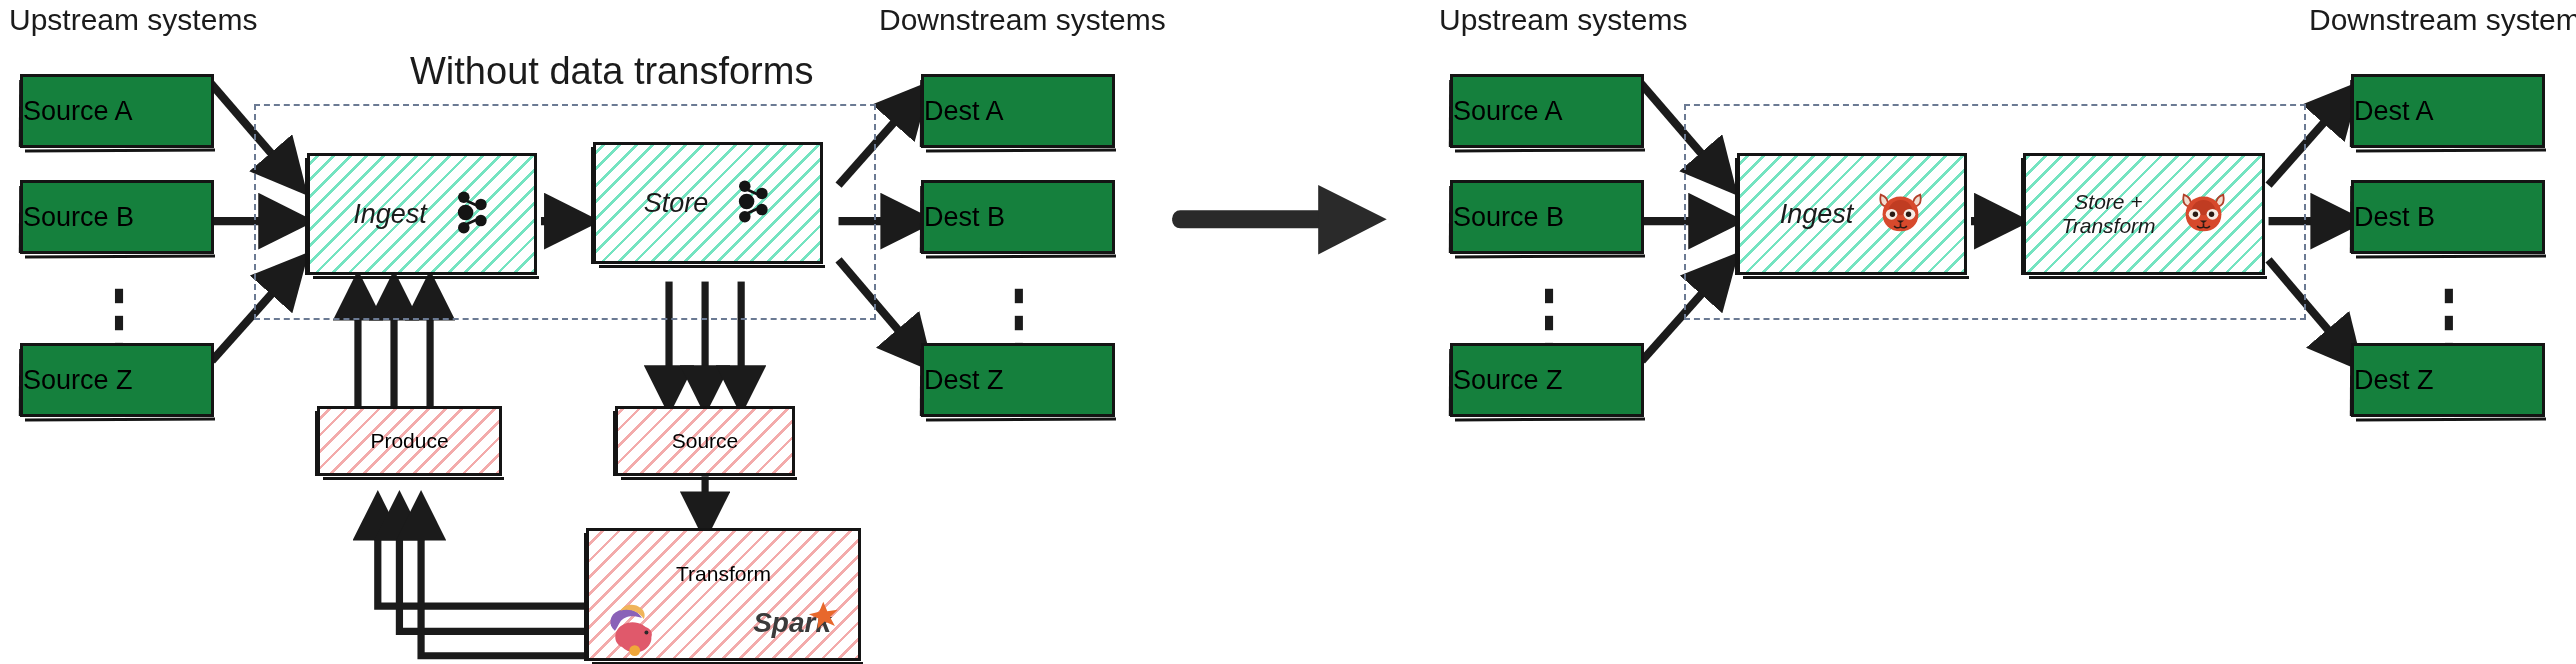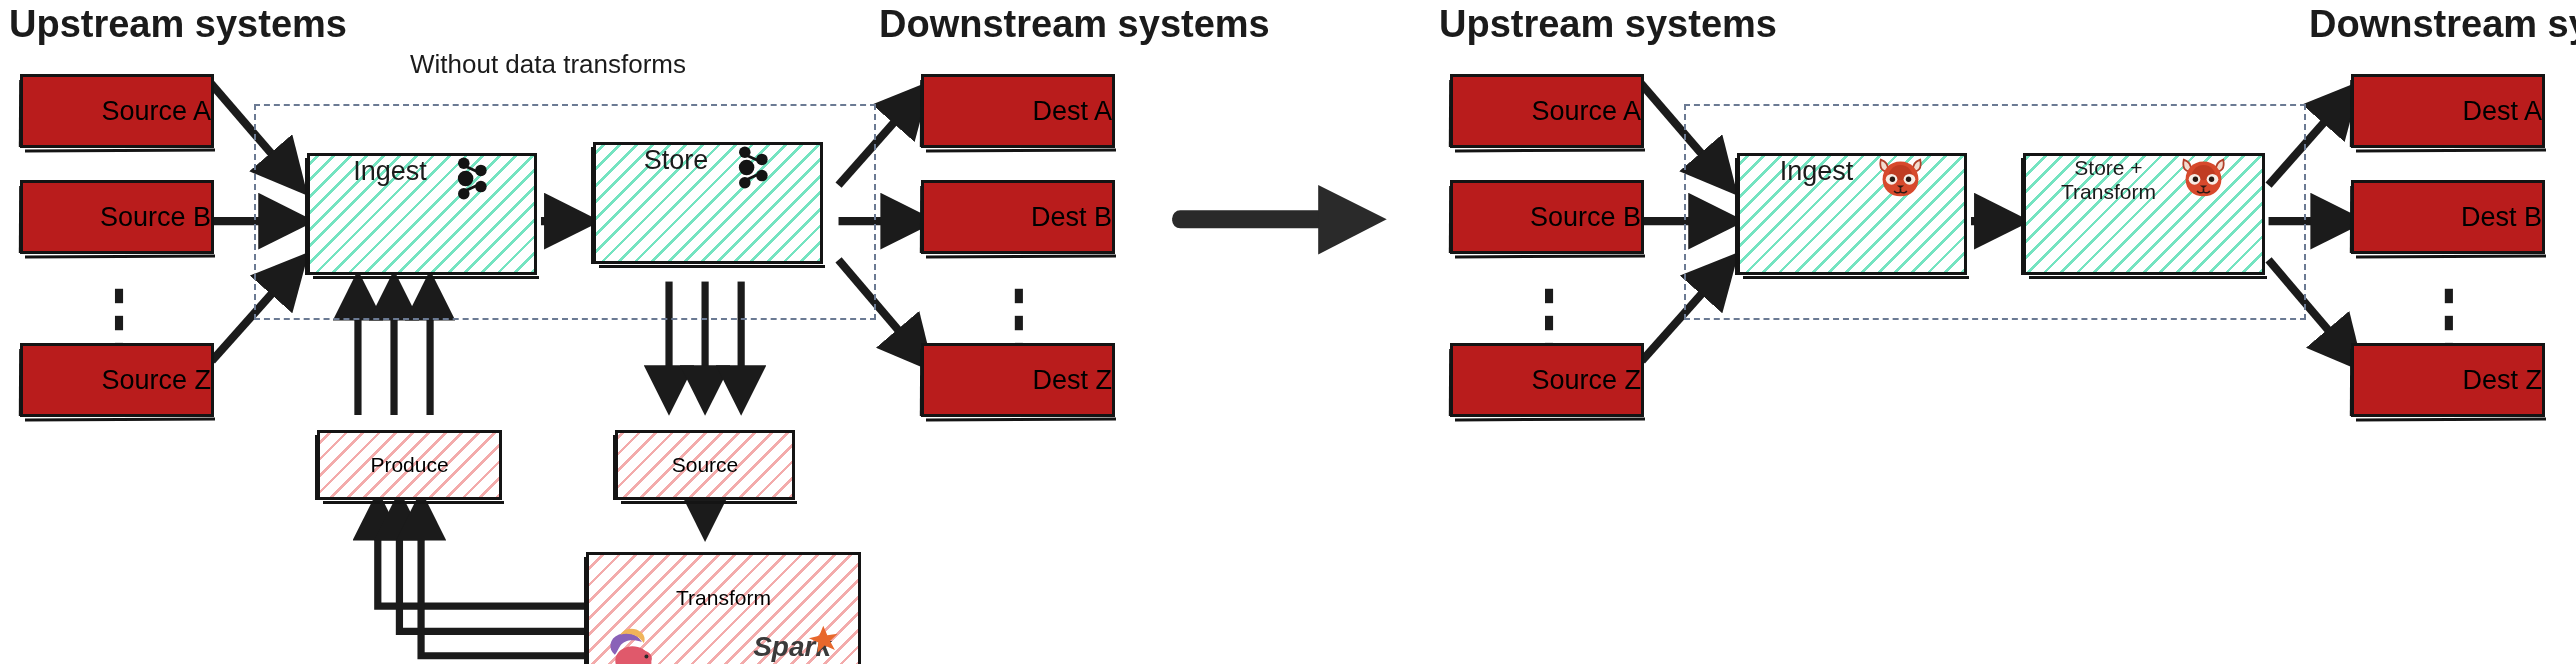--- a/index.html
+++ b/index.html
@@ -1,27 +1,27 @@
 <!DOCTYPE html>
 <html style="font-size:14.4px"><head>
 <meta charset="utf-8">
 <style>
   html,body{margin:0;padding:0;background:#ffffff;}
   body{font-family:"Liberation Sans","DejaVu Sans",sans-serif;}
   #stage{position:relative;width:2576px;height:665px;background:#fff;overflow:hidden;}
   .lbl{position:absolute;color:#1b1b1b;white-space:pre;line-height:1.15;}
-  .hdr{font-size:38px;font-weight:bold;}
-  .ttl{font-size:26px;}
+  .hdr{font-size:30px;}
+  .ttl{font-size:38px;}
   .boxtxt{font-size:27px;}
   .smltxt{font-size:21px;}
 
   
-  .box{position:absolute;box-sizing:border-box;background:#b91c1c;
+  .box{position:absolute;box-sizing:border-box;background:#15803d;
        border:3.2px solid #141414;
-       display:flex;align-items:center;justify-content:flex-end;}
+       display:flex;align-items:center;justify-content:flex-start;}
   .box::after{content:"";position:absolute;left:1.8px;right:-3.6px;bottom:-6.3px;height:2.7px;background:#141414;
               transform:rotate(-0.25deg);}
   .box::before{content:"";position:absolute;left:-4.5px;top:2.7px;bottom:-1.8px;width:2.7px;background:#141414;
               transform:rotate(0.3deg);}
   .box > span{position:relative;z-index:3;}
 
   
   .gbox{position:absolute;box-sizing:border-box;border:3.6px solid #141414;
         background:
           repeating-linear-gradient(-45deg,
@@ -32,26 +32,26 @@
   .gbox::after{content:"";position:absolute;left:2.7px;right:-4.5px;bottom:-7.2px;height:3.2px;background:#141414;}
   .gbox::before{content:"";position:absolute;left:-5.4px;top:1.8px;bottom:-2.7px;width:3.2px;background:#141414;}
 
   
   .pbox{position:absolute;box-sizing:border-box;border:3.6px solid #141414;
         background:
           repeating-linear-gradient(-45deg,
              rgba(240,150,150,.80) 0px, rgba(240,150,150,.80) 2.7px,
              rgba(255,255,255,0) 2.7px, rgba(255,255,255,0) 11.7px),
           #ffffff;
-        display:flex;align-items:center;justify-content:center;margin-top:24px;}
+        display:flex;align-items:center;justify-content:center;}
   .pbox::after{content:"";position:absolute;left:2.7px;right:-4.5px;bottom:-7.2px;height:3.2px;background:#141414;}
   .pbox::before{content:"";position:absolute;left:-5.4px;top:1.8px;bottom:-2.7px;width:3.2px;background:#141414;}
 
-  .inner{position:relative;z-index:4;display:flex;justify-content:center;
-         gap:24px;width:100%;height:100%;}
+  .inner{position:relative;z-index:4;display:flex;align-items:center;justify-content:center;
+         gap:24px;width:100%;height:100%;font-style:italic;}
   .inner .tx{text-align:center;color:#1b1b1b;}
 
   .dashed{position:absolute;box-sizing:border-box;border:2.7px dashed #6b7a93;background:transparent;}
 
   svg.ov{position:absolute;left:0;top:0;width:2576px;height:665px;pointer-events:none;}
   .ico{position:absolute;z-index:5;}
 </style>
 </head>
 <body>
 

